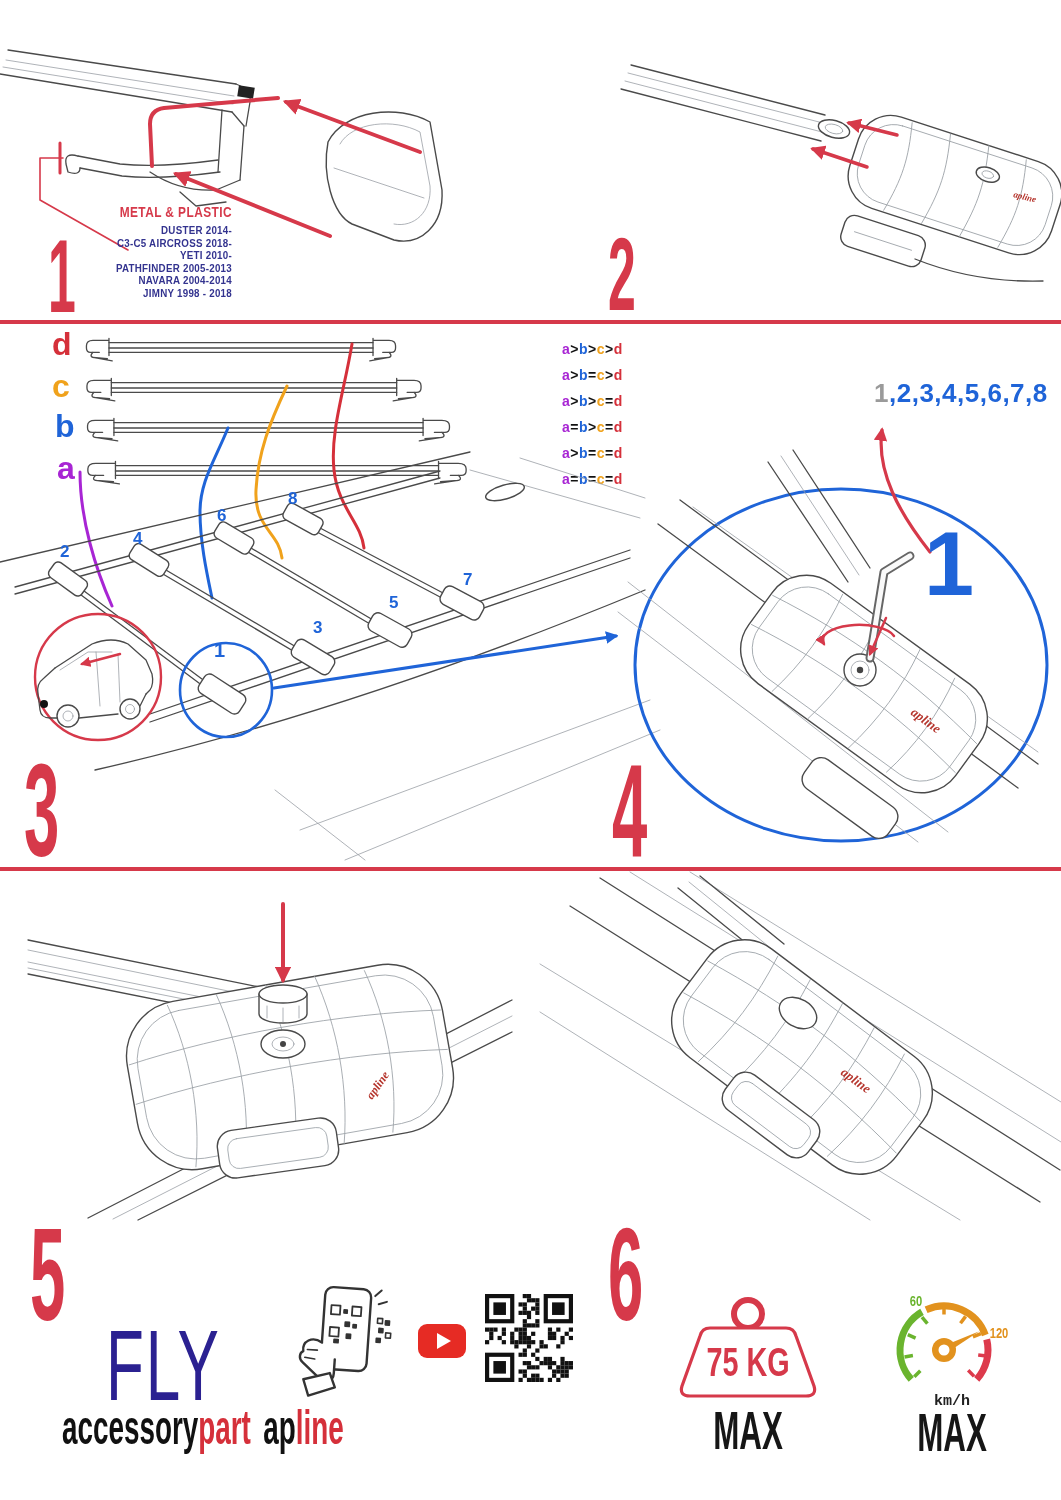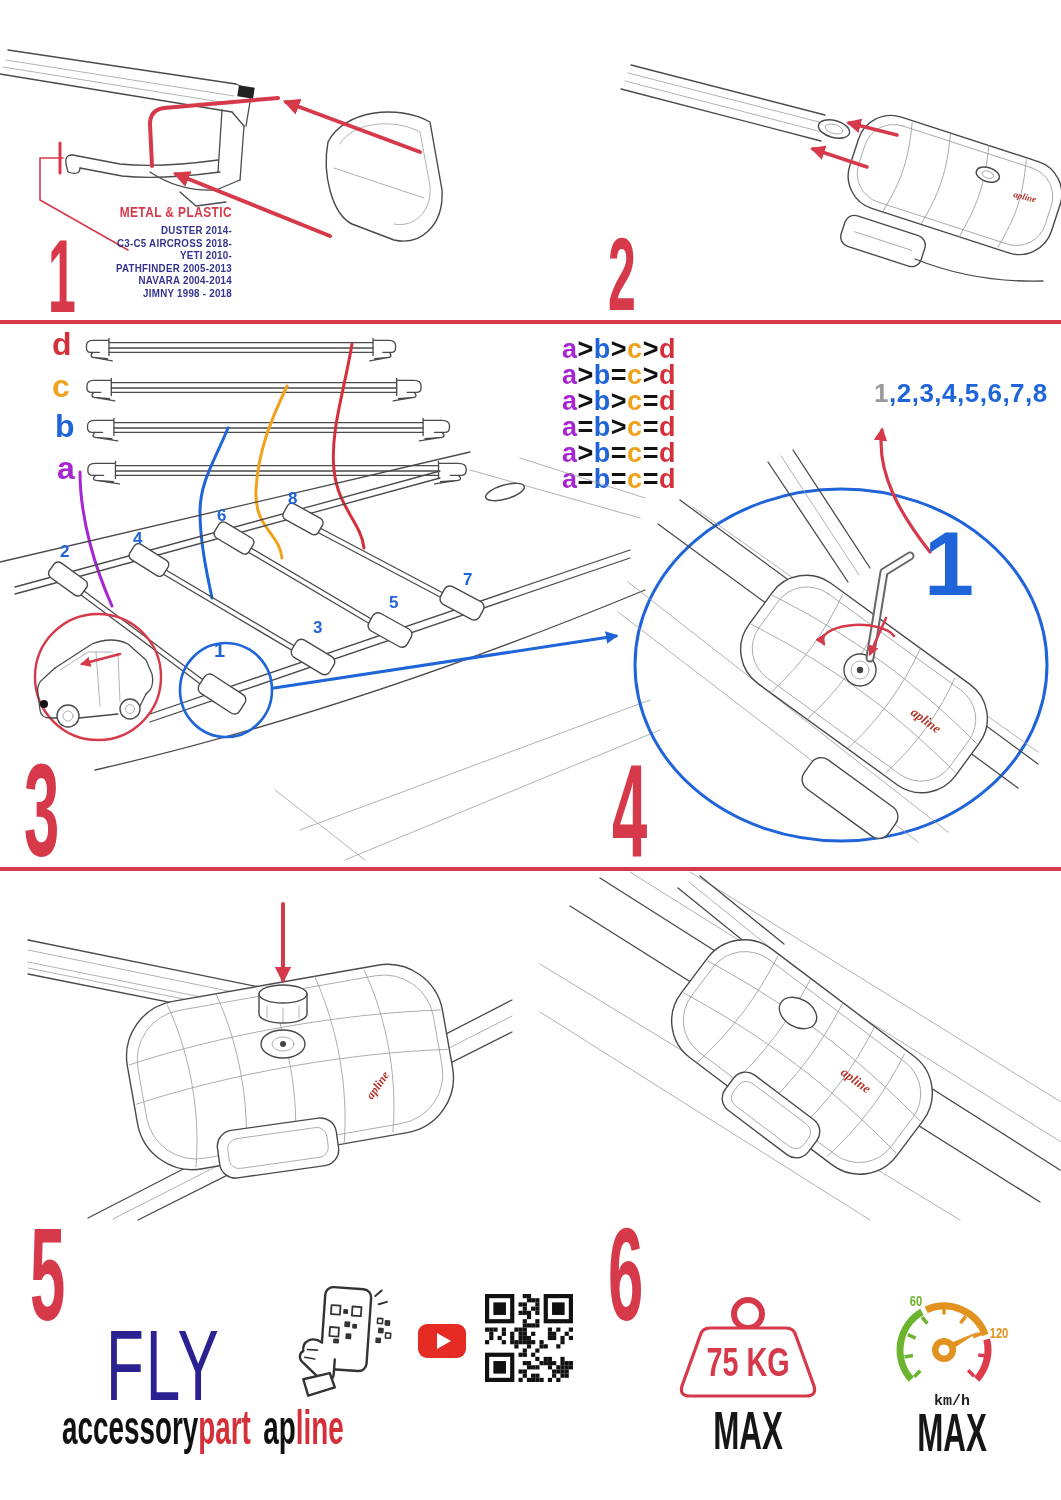--- a/index.html
+++ b/index.html
@@ -15,21 +15,21 @@
   .divider{position:absolute;left:0;width:100%;height:4px;background:var(--red);}
   .step-num{position:absolute;color:var(--red);font-weight:700;line-height:0.78;
             transform:scaleX(0.48);transform-origin:left top;}
   .step-sm{font-size:104px;}
   .step-lg{font-size:132px;}
   .materials{position:absolute;left:0;top:204px;width:232px;text-align:right;
              transform:scaleX(0.85);transform-origin:right top;}
   .materials .title{color:var(--red);font-size:14px;font-weight:700;letter-spacing:.5px;margin-bottom:4px;}
   .model-line{color:var(--navy);font-size:11.5px;font-weight:700;line-height:12.5px;letter-spacing:.3px;}
   .bar-label{position:absolute;font-size:32px;font-weight:700;line-height:1;}
-  .ineq{position:absolute;left:562px;top:336px;font-size:27px;font-weight:700;
+  .ineq{position:absolute;left:562px;top:336px;font-size:14px;font-weight:700;
         line-height:26px;letter-spacing:.5px;}
   .roofnum{position:absolute;color:var(--blue);font-size:17px;font-weight:700;line-height:1;}
   .seq{position:absolute;left:874px;top:378px;font-size:26px;font-weight:700;color:var(--blue);letter-spacing:.5px;}
   .seq .first{color:var(--gray);}
   .fly{position:absolute;left:106px;top:1326px;color:var(--fly-navy);font-size:100px;font-weight:500;
        line-height:0.78;letter-spacing:3px;transform:scaleX(0.62);transform-origin:left top;}
   .brand{position:absolute;left:62px;top:1406px;font-size:48px;font-weight:700;line-height:0.9;
          transform:scaleX(0.58);transform-origin:left top;white-space:nowrap;}
   .maxlabel{position:absolute;font-size:54px;font-weight:700;line-height:0.85;color:#161616;
             text-align:center;transform:scaleX(0.58);transform-origin:center top;}

